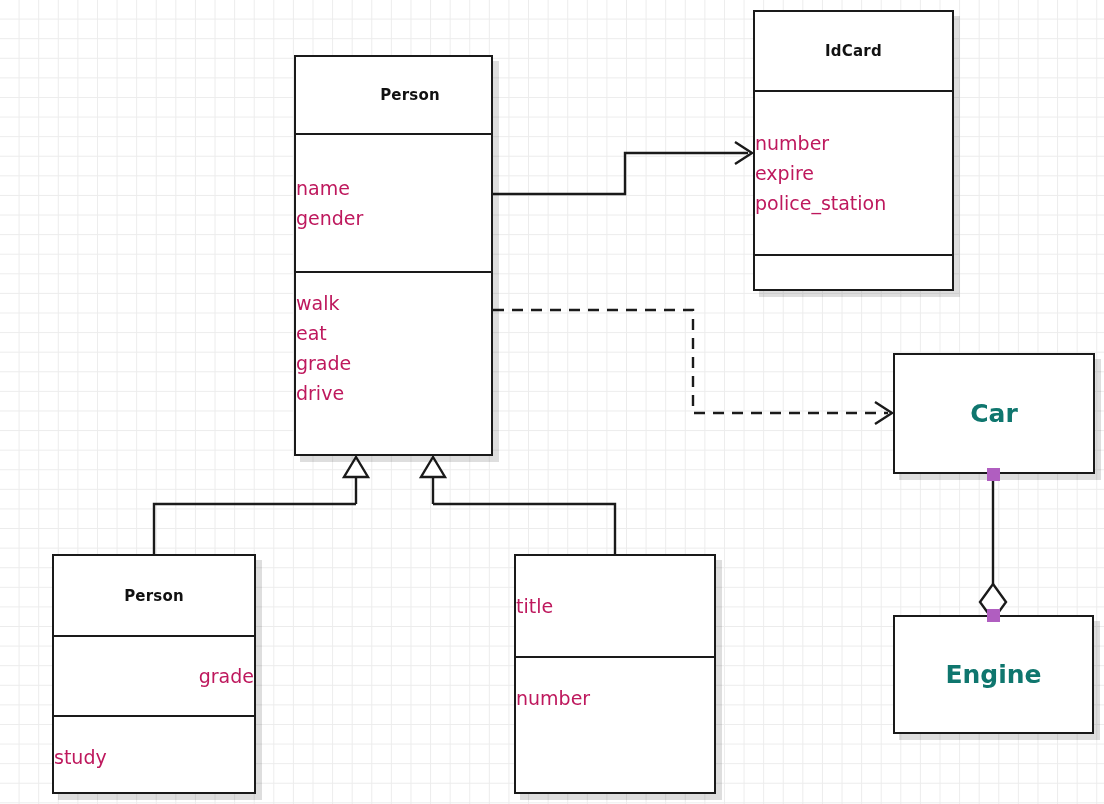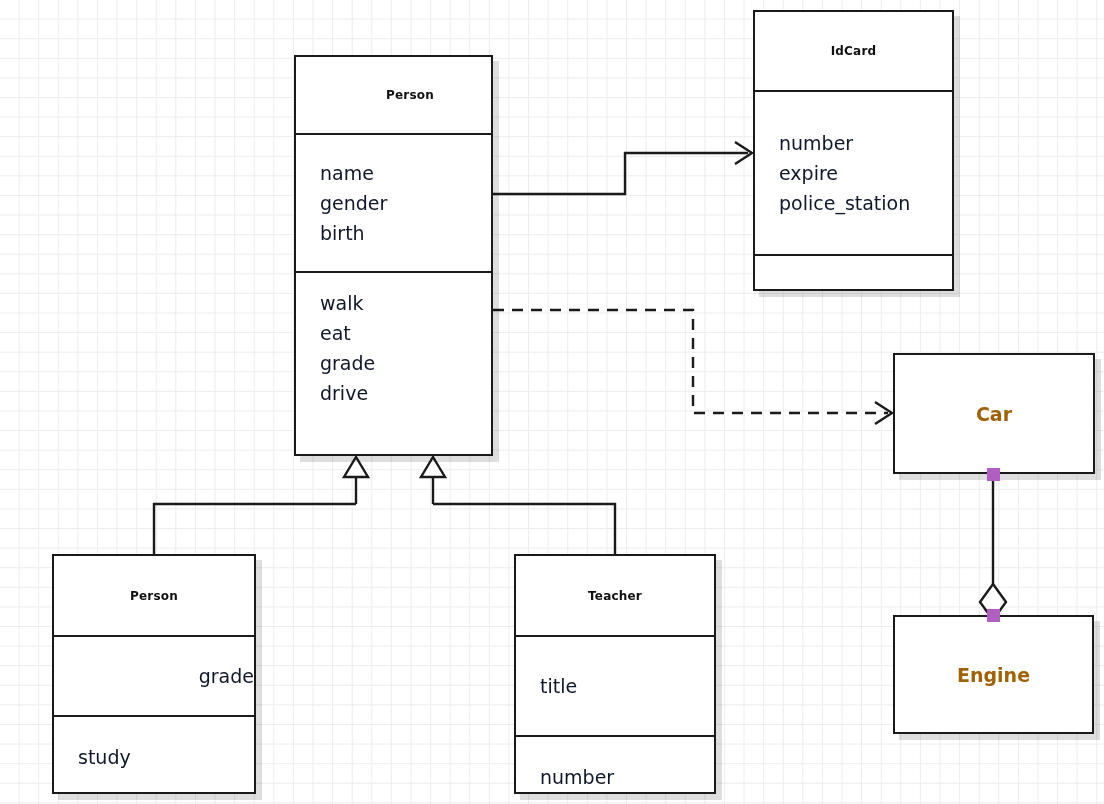--- a/index.html
+++ b/index.html
@@ -32,35 +32,35 @@
     box-sizing:border-box;
     position:relative;
     display:flex;
     flex-direction:column;
     justify-content:center;
   }
   .compartment + .compartment{border-top:2px solid #1a1a1a;}
   .c-title{
     text-align:center;
     font-weight:bold;
-    font-size:12px;
+    font-size:15px;
     color:#111111;
     letter-spacing:0.2px;
   }
   .c-body{
-    padding-left:24px;
+    padding-left:0;
     font-size:19px;
-    color:#0f172a;
+    color:#be185d;
     line-height:30px;
   }
   .c-body .row{white-space:nowrap;}
   .solo-title{
     display:flex;align-items:center;justify-content:center;
     height:100%;
-    font-weight:bold;font-size:19px;color:#a16207;text-align:right;
+    font-weight:bold;font-size:25px;color:#0f766e;text-align:right;
   }
   .handle{
     position:absolute;
     width:13px;height:13px;
     background:#b05ec0;
     z-index:9;
   }
 </style>
 </head>
 <body>
@@ -95,21 +95,20 @@
     </g>
   </svg>
 
   <div class="node" style="left:294px;top:55px;width:199px;height:401px;">
     <div class="compartment" style="height:76px;padding-left:33px;">
       <div class="c-title">Person</div>
     </div>
     <div class="compartment c-body" style="height:138px;">
       <div class="row">name</div>
       <div class="row">gender</div>
-      <div class="row">birth</div>
     </div>
     <div class="compartment c-body" style="height:152px;">
       <div class="row">walk</div>
       <div class="row">eat</div>
       <div class="row">grade</div>
       <div class="row">drive</div>
     </div>
   </div>
 
   <div class="node" style="left:753px;top:10px;width:201px;height:281px;">
@@ -130,23 +129,20 @@
     </div>
     <div class="compartment c-body" style="height:80px;text-align:right;">
       <div class="row">grade</div>
     </div>
     <div class="compartment c-body" style="height:81px;">
       <div class="row">study</div>
     </div>
   </div>
 
   <div class="node" style="left:514px;top:554px;width:202px;height:240px;">
-    <div class="compartment" style="height:79px;">
-      <div class="c-title">Teacher</div>
-    </div>
     <div class="compartment c-body" style="height:100px;">
       <div class="row">title</div>
     </div>
     <div class="compartment c-body" style="height:81px;">
       <div class="row">number</div>
     </div>
   </div>
 
   <div class="node" style="left:893px;top:353px;width:202px;height:121px;">
     <div class="solo-title">Car</div>

